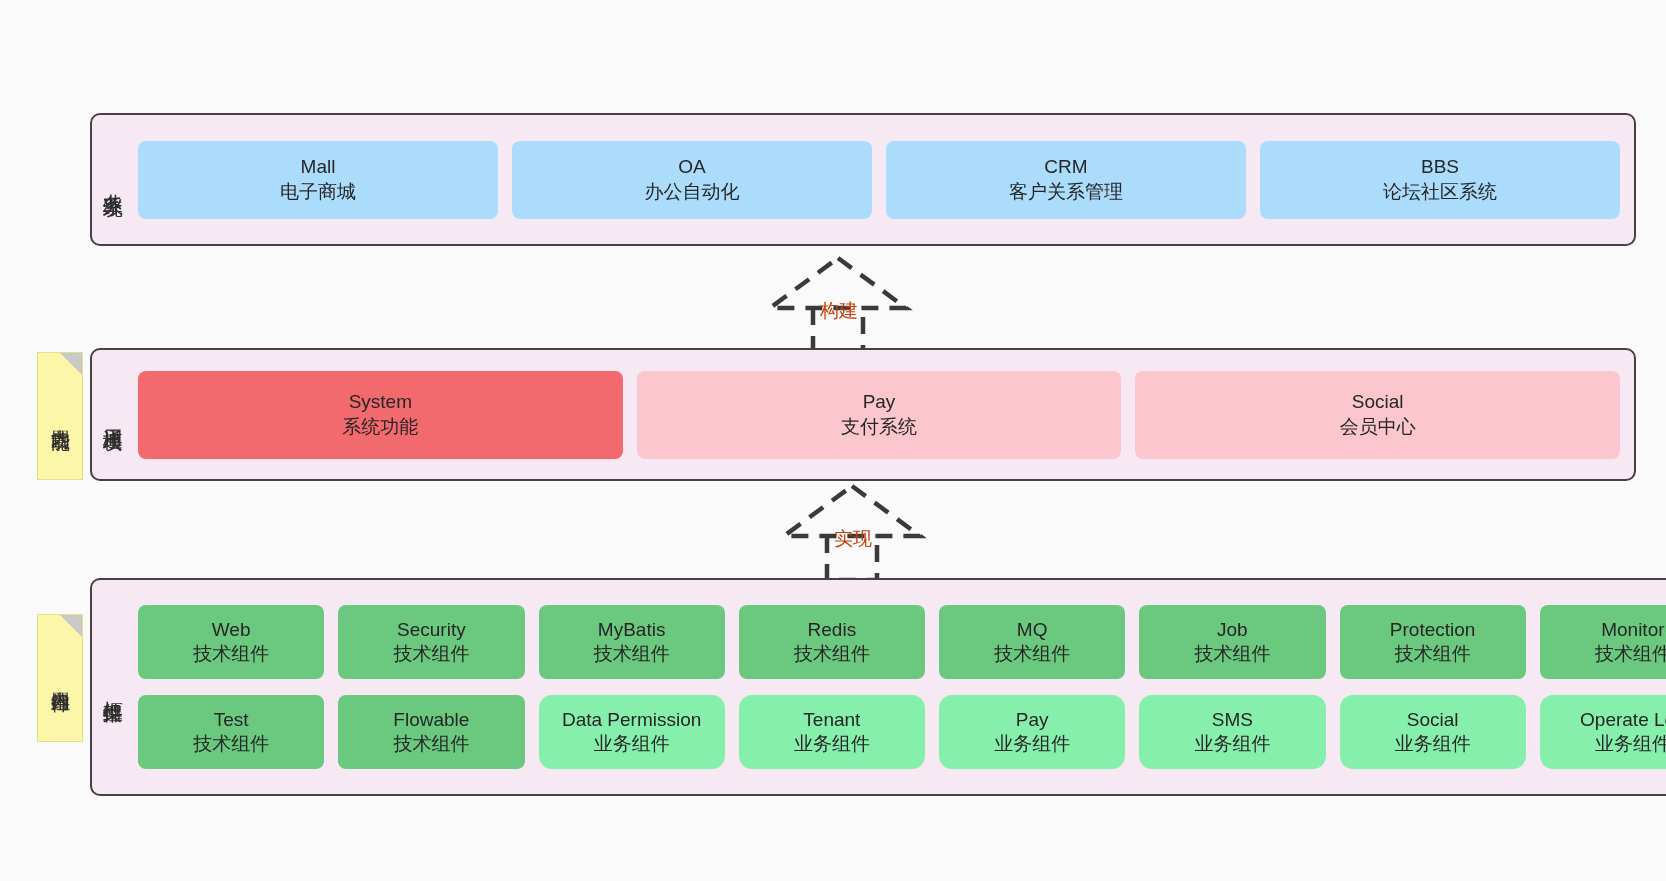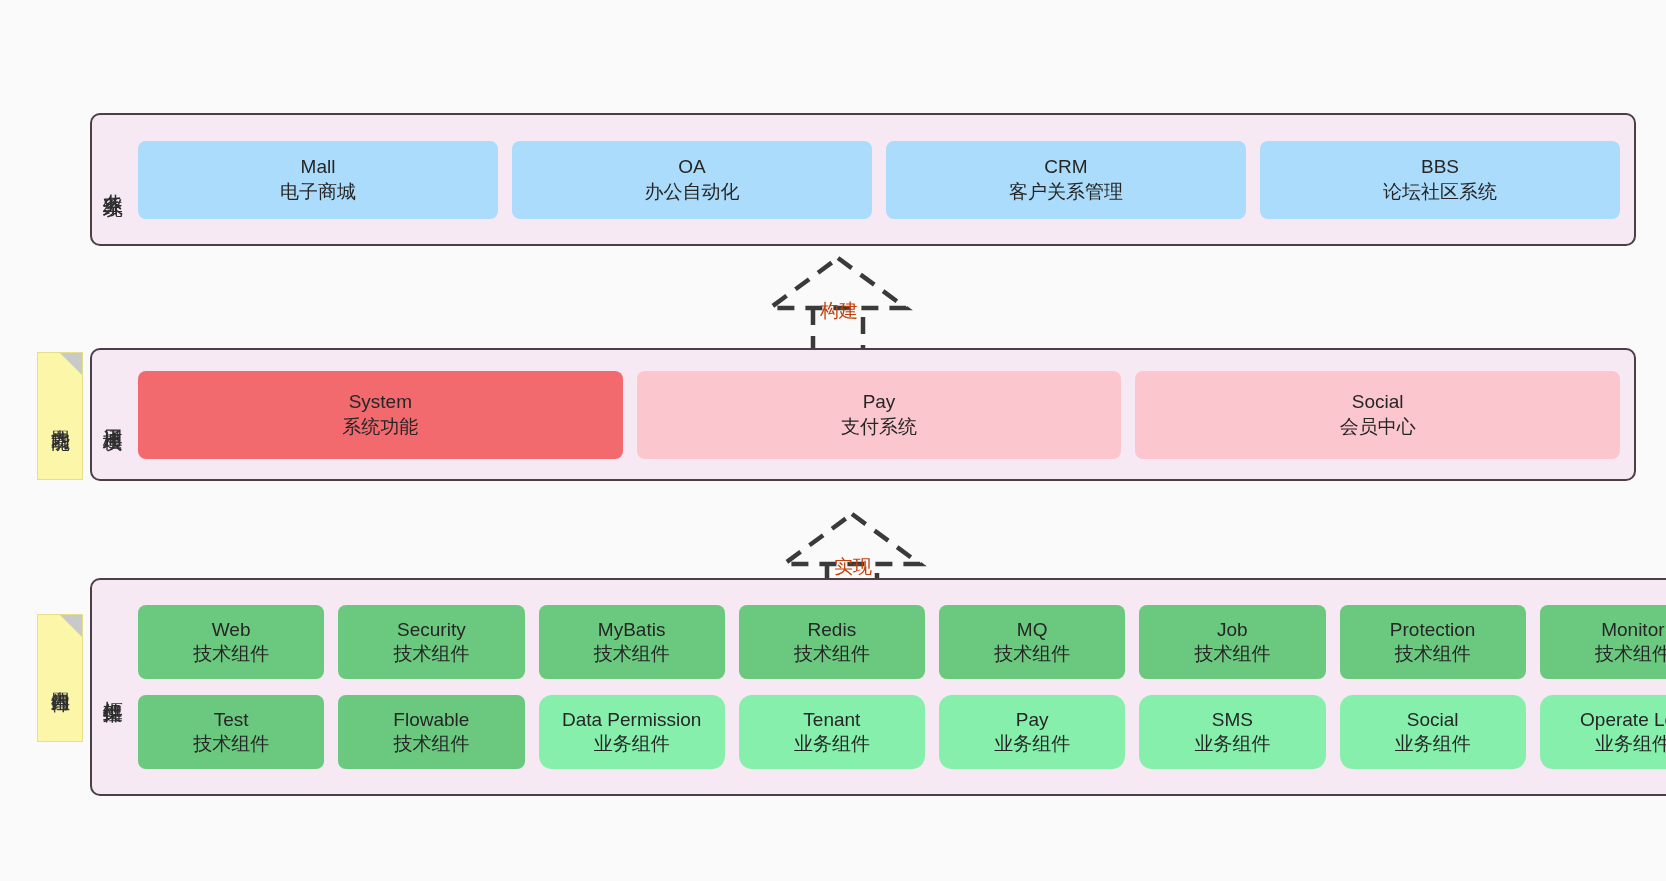--- a/index.html
+++ b/index.html
@@ -120,21 +120,21 @@
   #tag-builtin-func { left: 37px; top: 352px; height: 128px; }
   #tag-builtin-comp { left: 37px; top: 614px; height: 128px; }
 
   
   .arrow {
     position: absolute;
     width: 160px;
     height: 100px;
   }
   #arrow-build   { left: 758px; top: 256px; }
-  #arrow-realize { left: 772px; top: 512px; }
+  #arrow-realize { left: 772px; top: 484px; }
   .arrow svg { display: block; overflow: visible; }
   .arrow-label {
     position: absolute;
     font-size: 19px;
     color: #c2410c;
     background: transparent;
     white-space: nowrap;
   }
   #arrow-build .arrow-label   { left: 62px; top: 42px; }
   #arrow-realize .arrow-label { left: 62px; top: 42px; }

